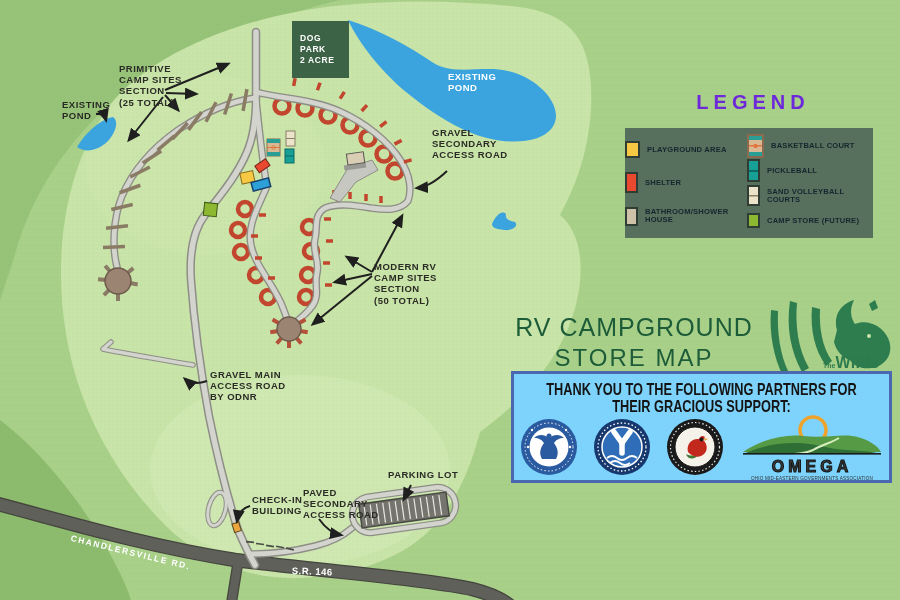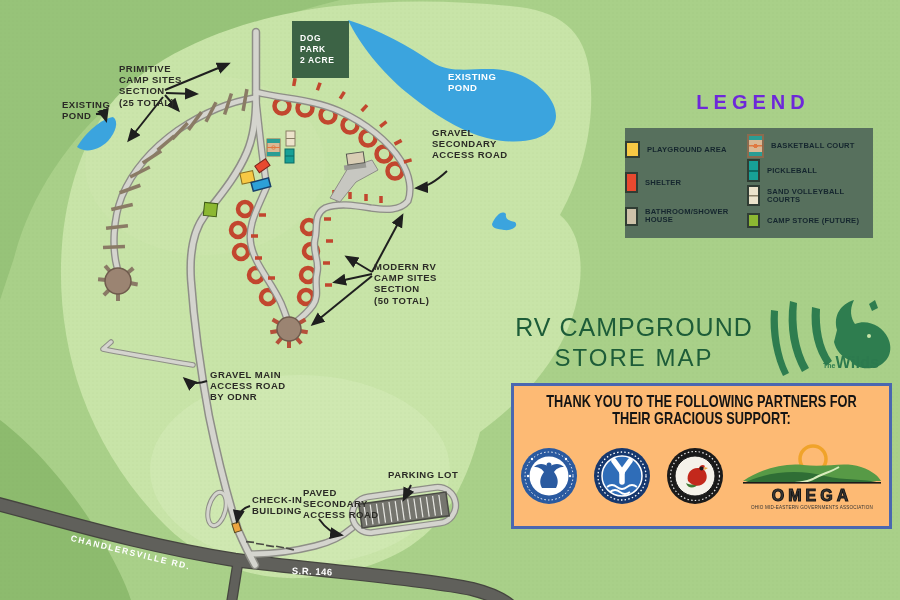--- a/index.html
+++ b/index.html
@@ -48,21 +48,21 @@
   #title-line1{font-size:25px;letter-spacing:1px;}
   #title-line2{font-size:24px;letter-spacing:2px;margin-top:2px;}
 
   
   #wilds-logo{position:absolute;left:765px;top:298px;width:132px;height:82px;}
   #wilds-text{position:absolute;left:58px;top:56px;color:#2c7a4e;font-weight:bold;white-space:nowrap;}
   #wilds-text .pre{font-size:7px;}
   #wilds-text .nm{font-size:16px;letter-spacing:.3px;}
 
   
-  #partners{position:absolute;left:511px;top:383px;width:381px;height:146px;background:#fdba74;
+  #partners{position:absolute;left:511px;top:371px;width:381px;height:112px;background:#7dd3fc;
        border:3px solid #4a67b0;box-sizing:border-box;}
   .p-head{text-align:center;font-weight:bold;color:#141414;font-size:14.5px;line-height:1.18;
        transform:scale(.88,1.12);transform-origin:center top;}
   #p-head-wrap{margin-top:6px;}
   #p-logos{position:absolute;left:6px;right:4px;top:44px;bottom:4px;display:flex;
        align-items:center;justify-content:space-between;}
   .seal{width:58px;height:58px;flex:0 0 auto;}
   #omega{width:146px;text-align:center;flex:0 0 auto;}
   #omega-name{font-weight:bold;font-size:16px;letter-spacing:4px;color:#3a3a3a;line-height:1;
        -webkit-text-stroke:1px #151515;margin-top:-1px;}

